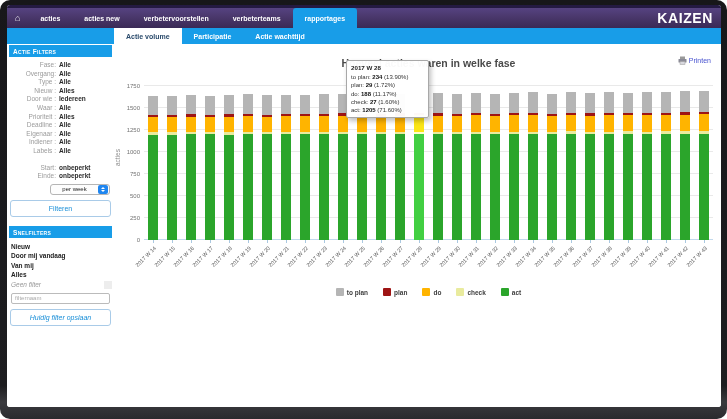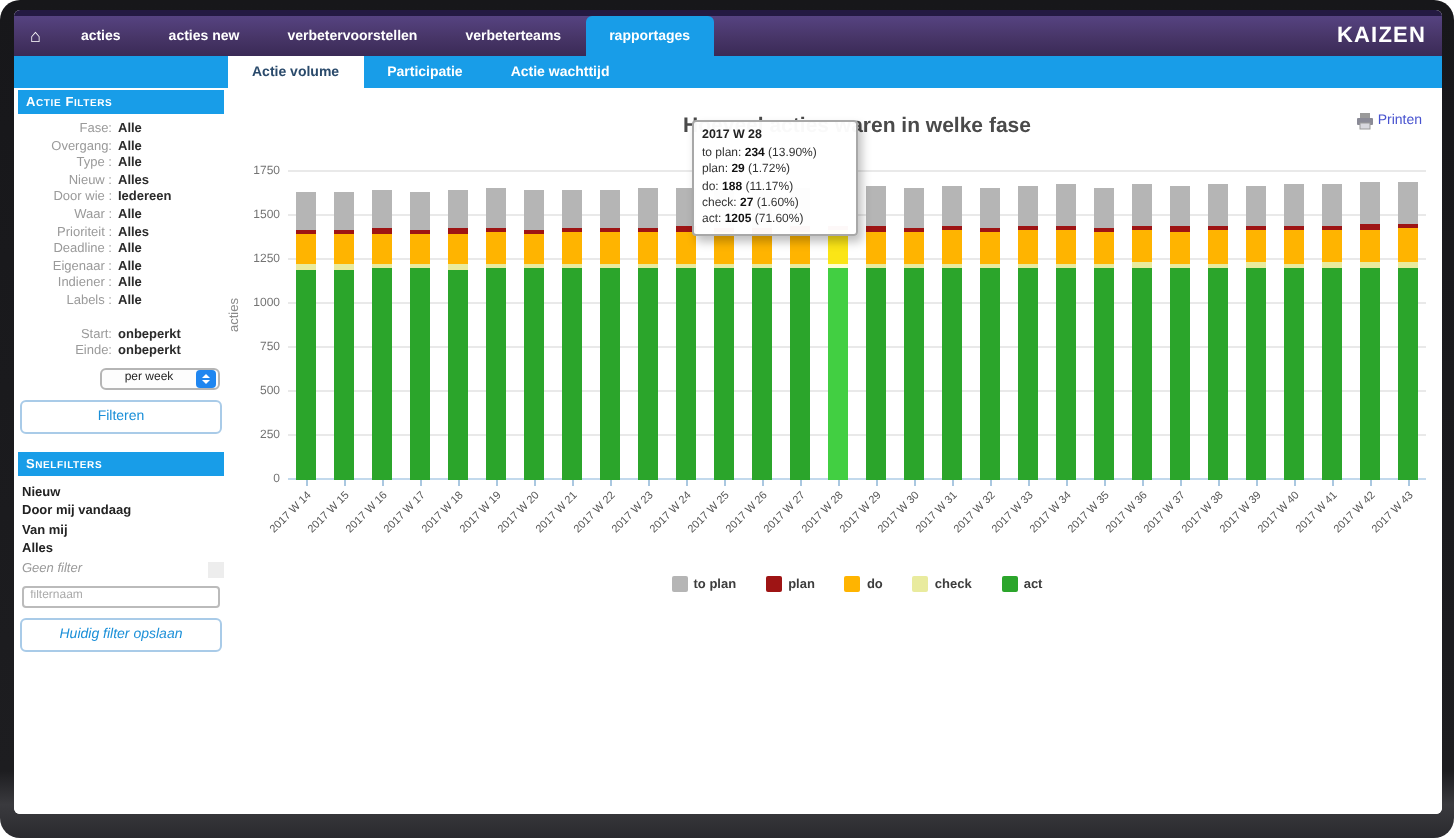--- a/index.html
+++ b/index.html
@@ -6,21 +6,21 @@
   html,body { width:727px; height:419px; background:#fff; font-family:"Liberation Sans",sans-serif; }
   .bezel { position:relative; width:727px; height:419px; background:linear-gradient(180deg,#17171a 0%,#1d1d20 92%,#3a3a3e 96%,#2a2a2e 100%); border-radius:10px; overflow:hidden; }
   .screen { position:absolute; left:7px; top:5px; right:6px; bottom:12px; background:#fff; border-radius:3px; overflow:hidden; display:flex; flex-direction:column; }
 
   
   .nav { height:23px; background:linear-gradient(180deg,#564381 0%,#473567 55%,#3a2a56 100%); border-top:3px solid #241a42; display:flex; align-items:stretch; flex-shrink:0; }
   .nav-home { display:flex; align-items:center; padding:0 8px 0 8px; color:#fff; font-size:9px; cursor:pointer; }
   .nav-item { display:flex; align-items:center; padding:0 12px; color:#fff; font-size:7px; font-weight:bold; cursor:pointer; }
   .nav-item.active { background:#189de8; border-radius:3px 3px 0 0; }
   .nav-spacer { flex:1; }
-  .brand { display:flex; align-items:center; padding-right:8px; color:#fff; font-size:11px; font-weight:bold; letter-spacing:.6px; }
+  .brand { display:flex; align-items:center; padding-right:8px; color:#fff; font-size:14px; font-weight:bold; letter-spacing:.6px; }
 
   
   .strip { height:16px; background:#189de8; display:flex; flex-shrink:0; padding-left:107px; }
   .tab { display:flex; align-items:center; padding:0 12px; font-size:7px; font-weight:bold; color:#fff; cursor:pointer; }
   .tab.active { background:#fff; color:#2a4a6b; }
 
   .content { flex:1; display:flex; background:#fff; }
 
   
   .sidebar { width:107px; flex-shrink:0; padding:0 2px; font-size:6.5px; }

